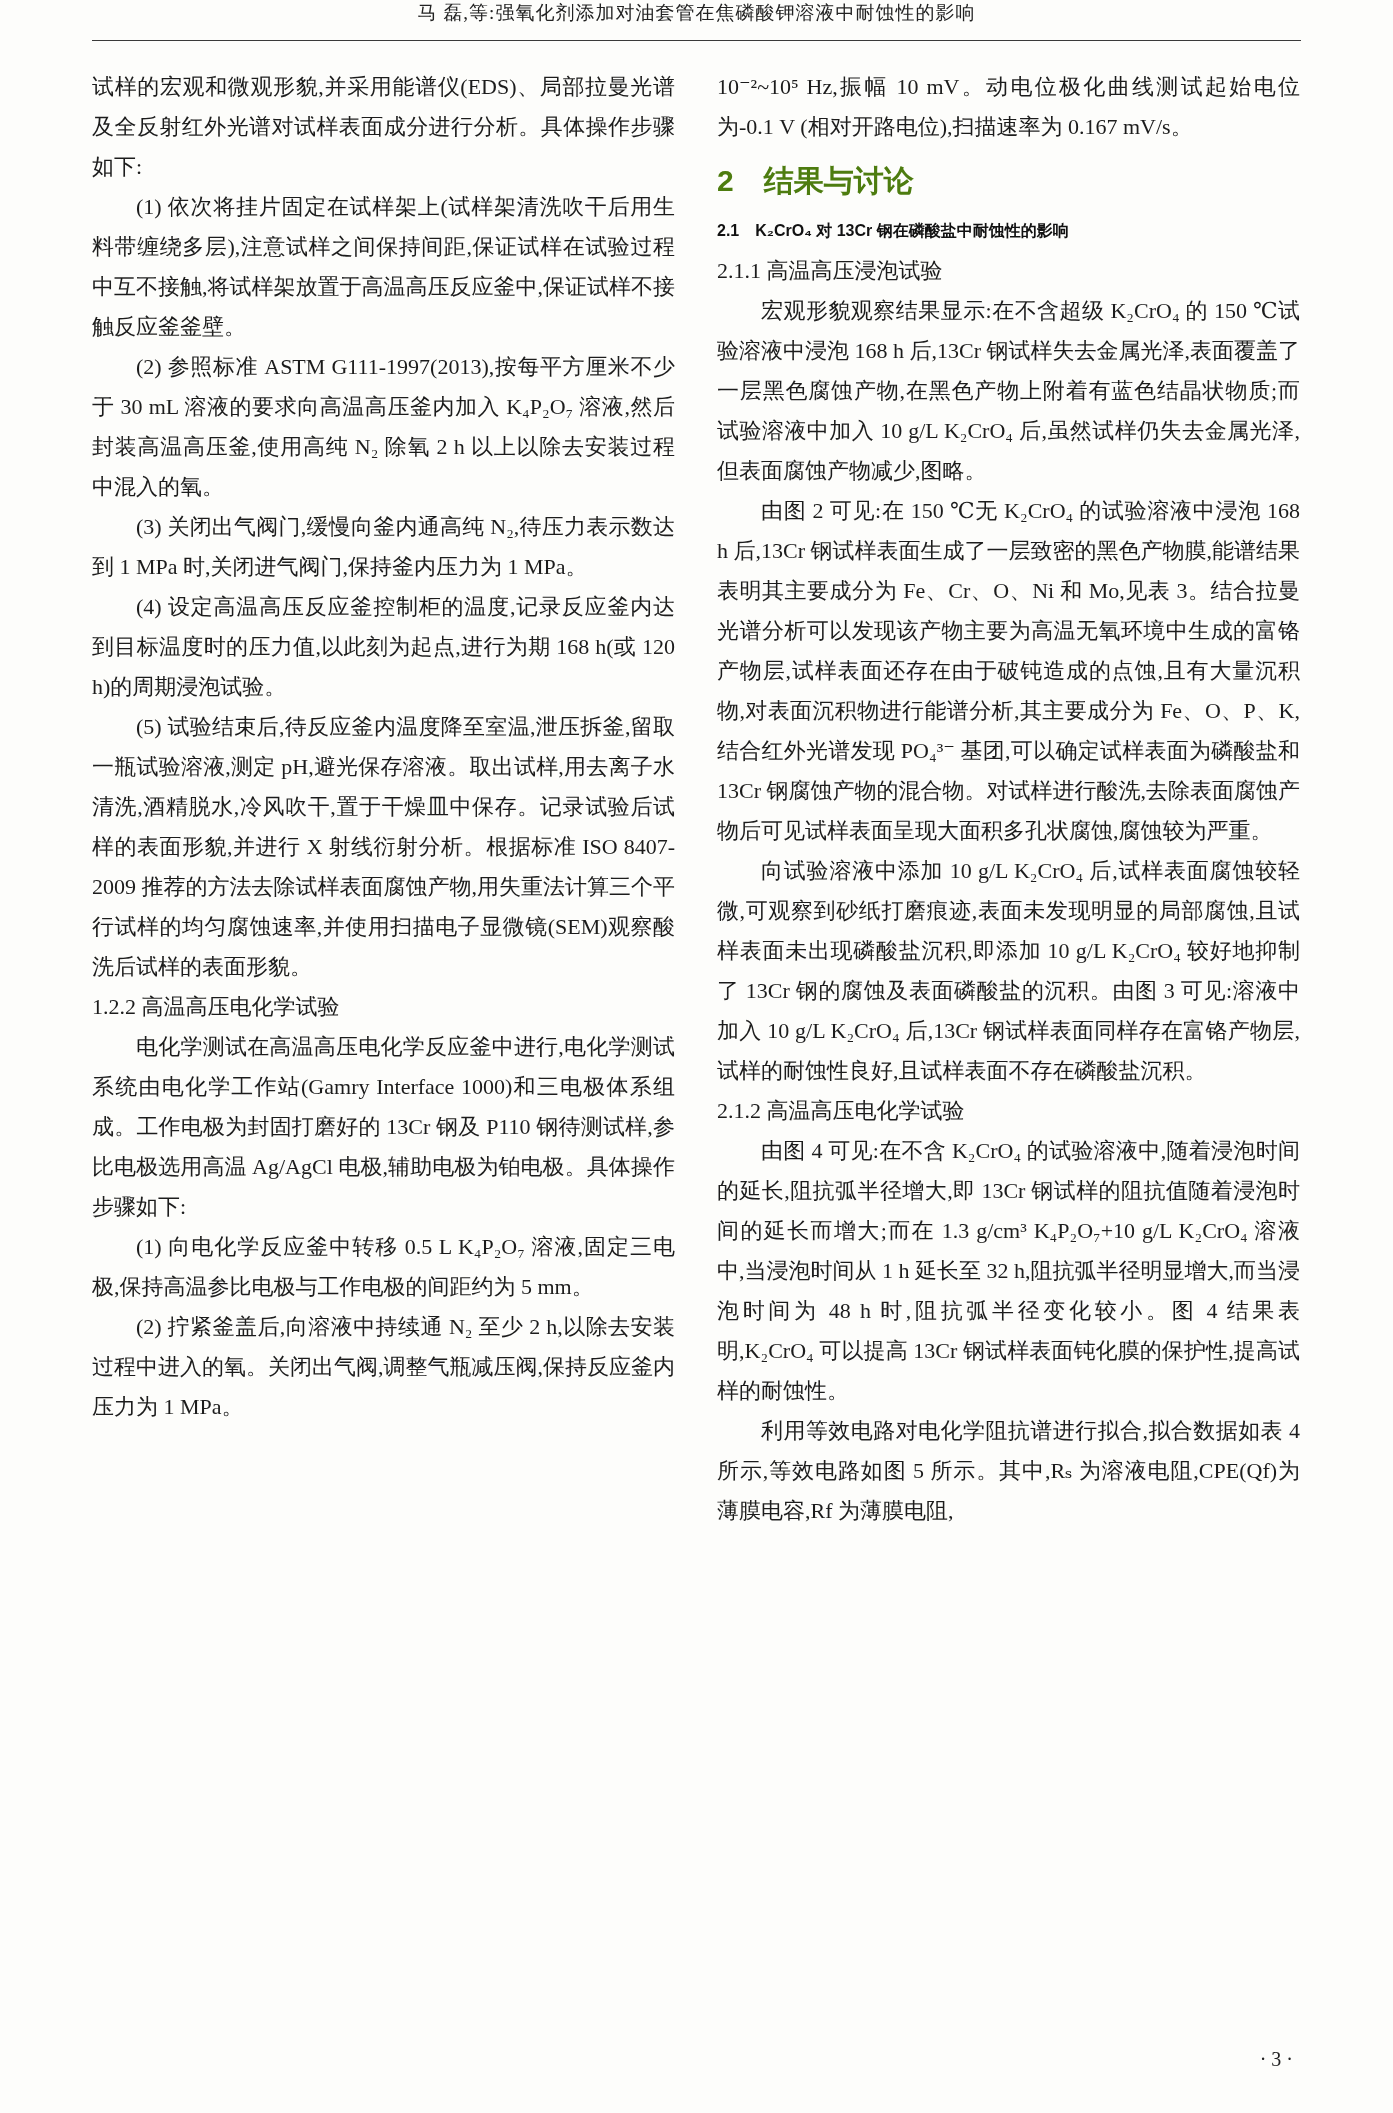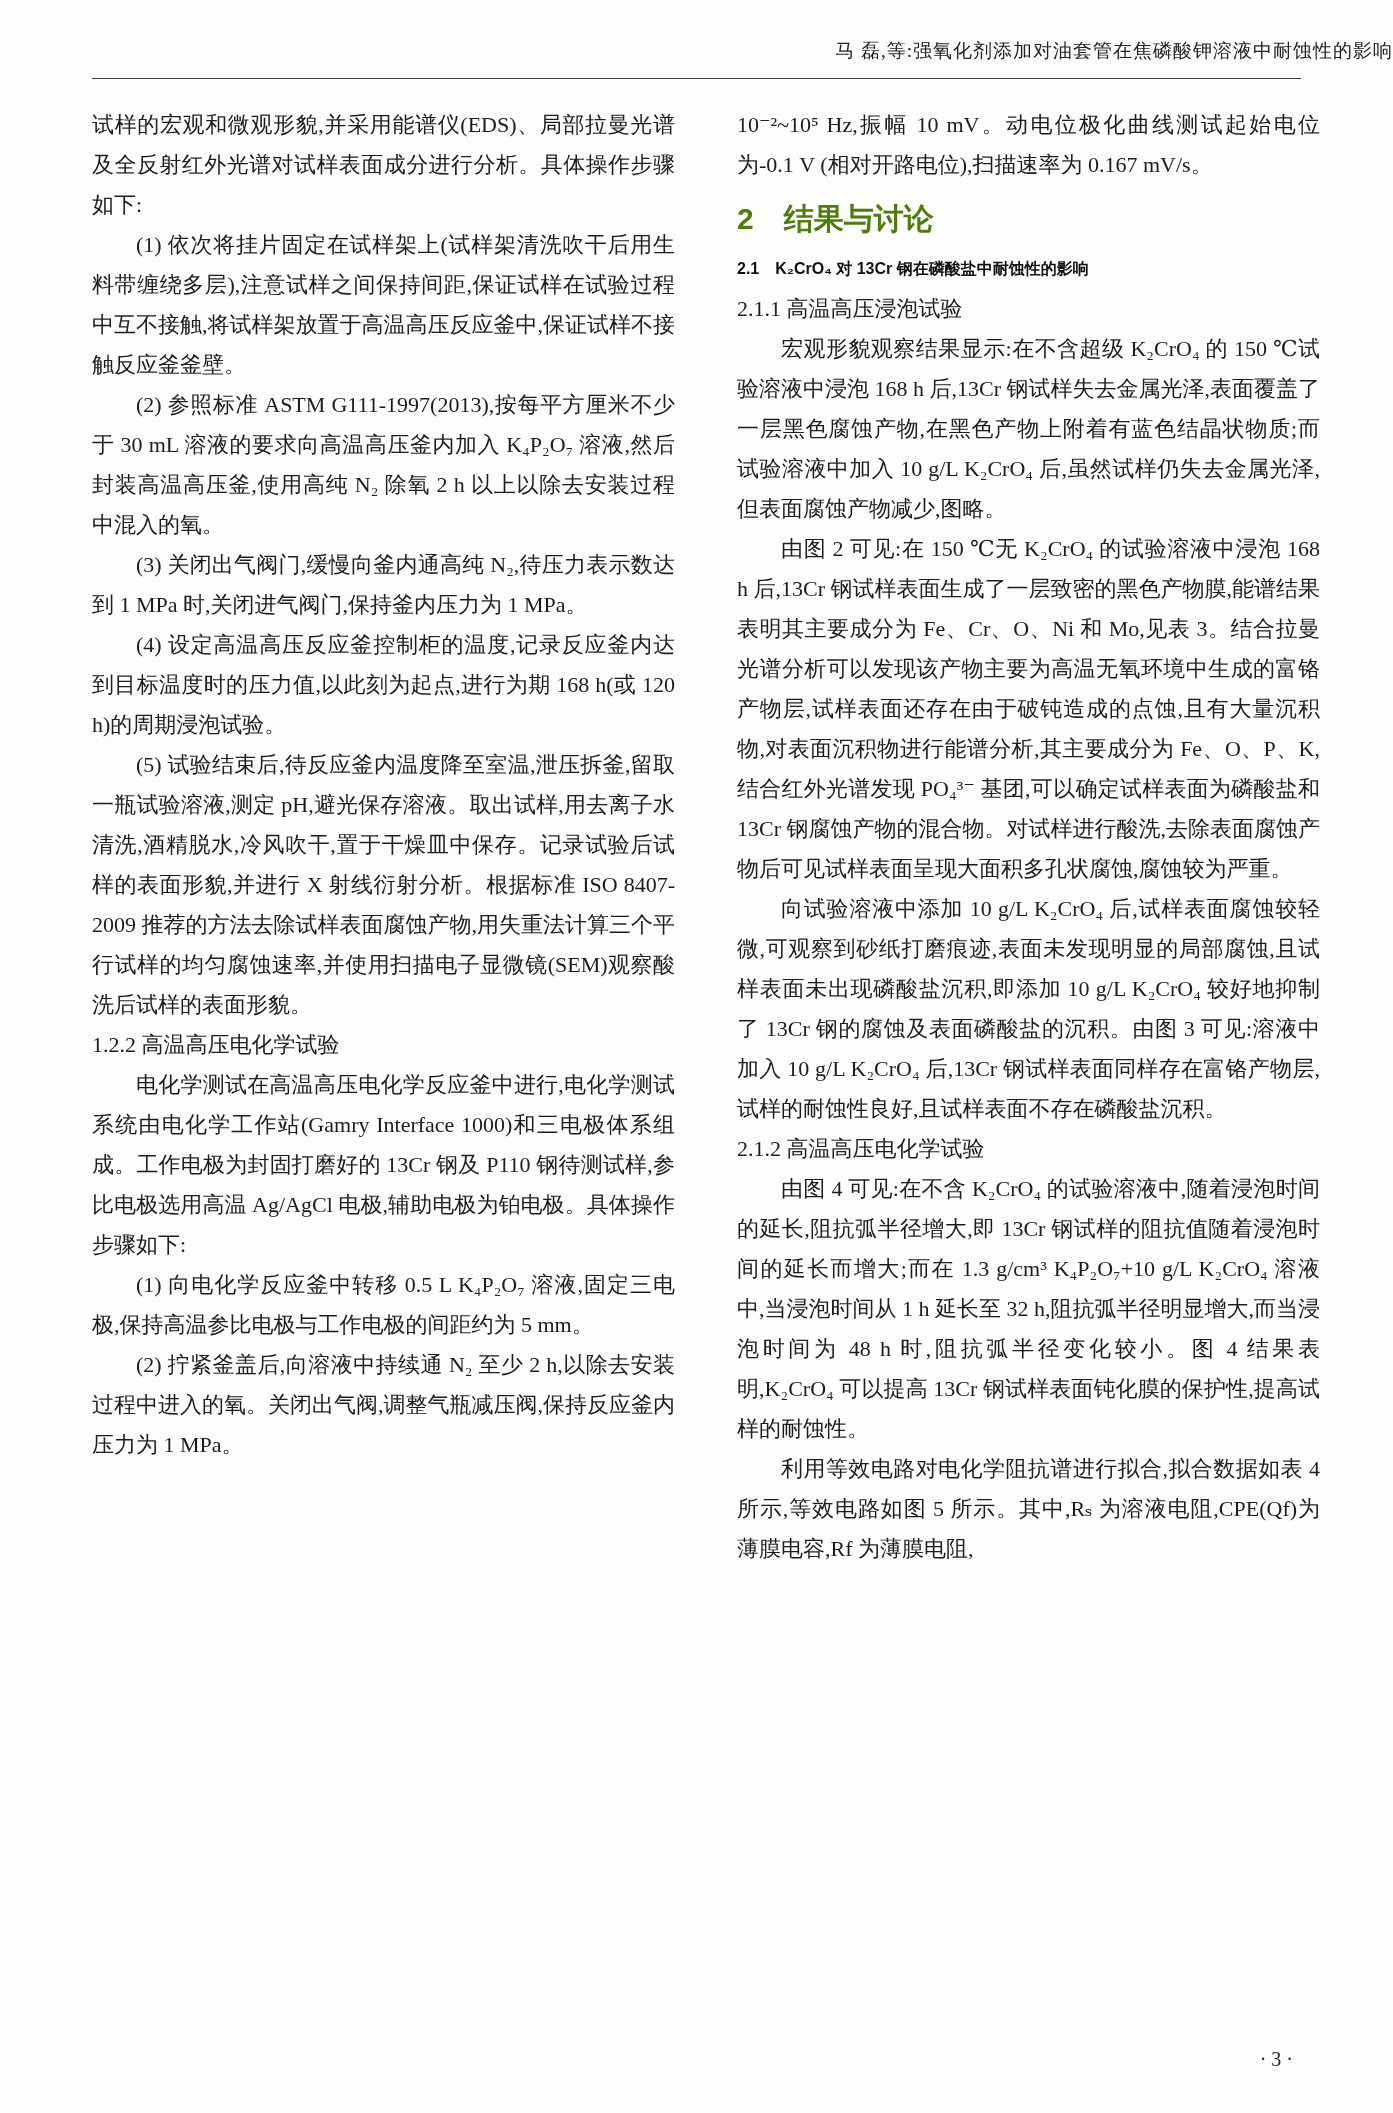--- a/index.html
+++ b/index.html
@@ -8,36 +8,35 @@
     position:relative;
     width:1393px;
     height:2113px;
     margin:0 auto;
     background:#fdfdfb;
     font-family:"Liberation Serif","DejaVu Serif",serif;
     color:#1c1c1c;
     overflow:hidden;
   }
   .page-header {
-    padding-top:38px;
-    text-align:right;
+    text-align:center;
   }
   .running-title {
     font-size:19px;
     letter-spacing:1px;
     color:#222;
   }
   .header-rule {
     border:none;
     border-top:1.5px solid #3a3a3a;
     margin:14px 92px 0 92px;
   }
   .columns {
     display:flex;
-    gap:62px;
+    gap:42px;
     padding:26px 92px 0 92px;
   }
   .column {
     width:583px;
     flex:0 0 583px;
   }
   .para {
     font-size:22px;
     line-height:40px;
     text-align:justify;

